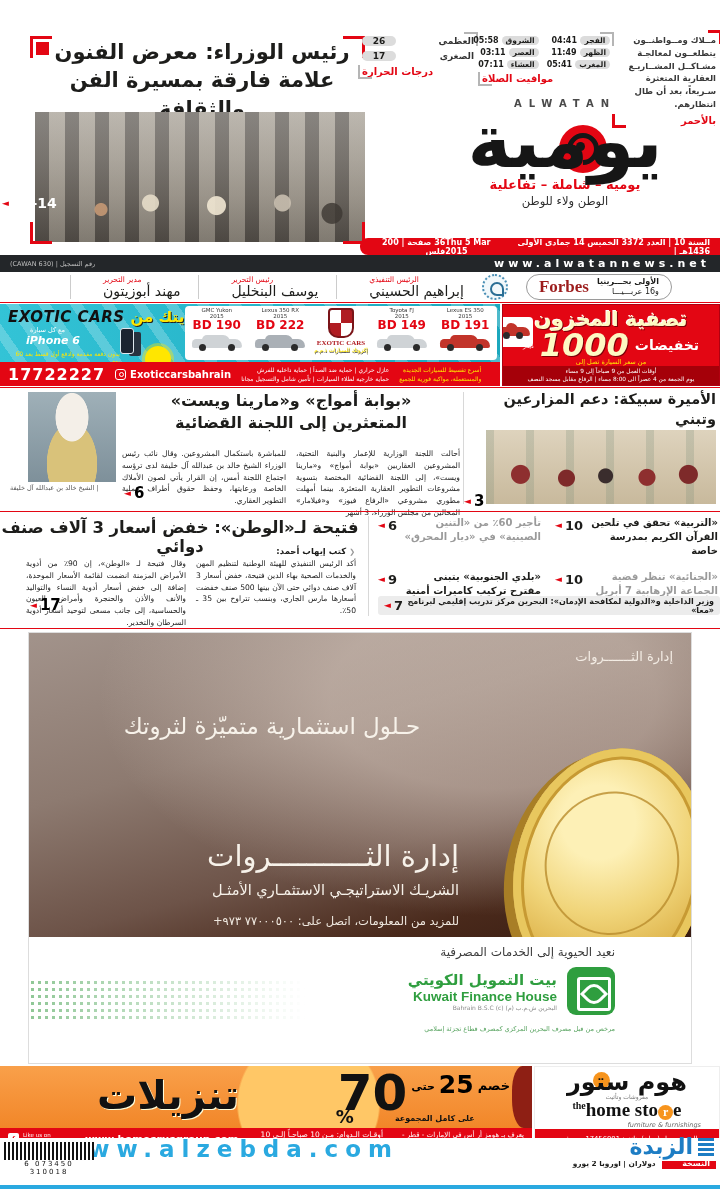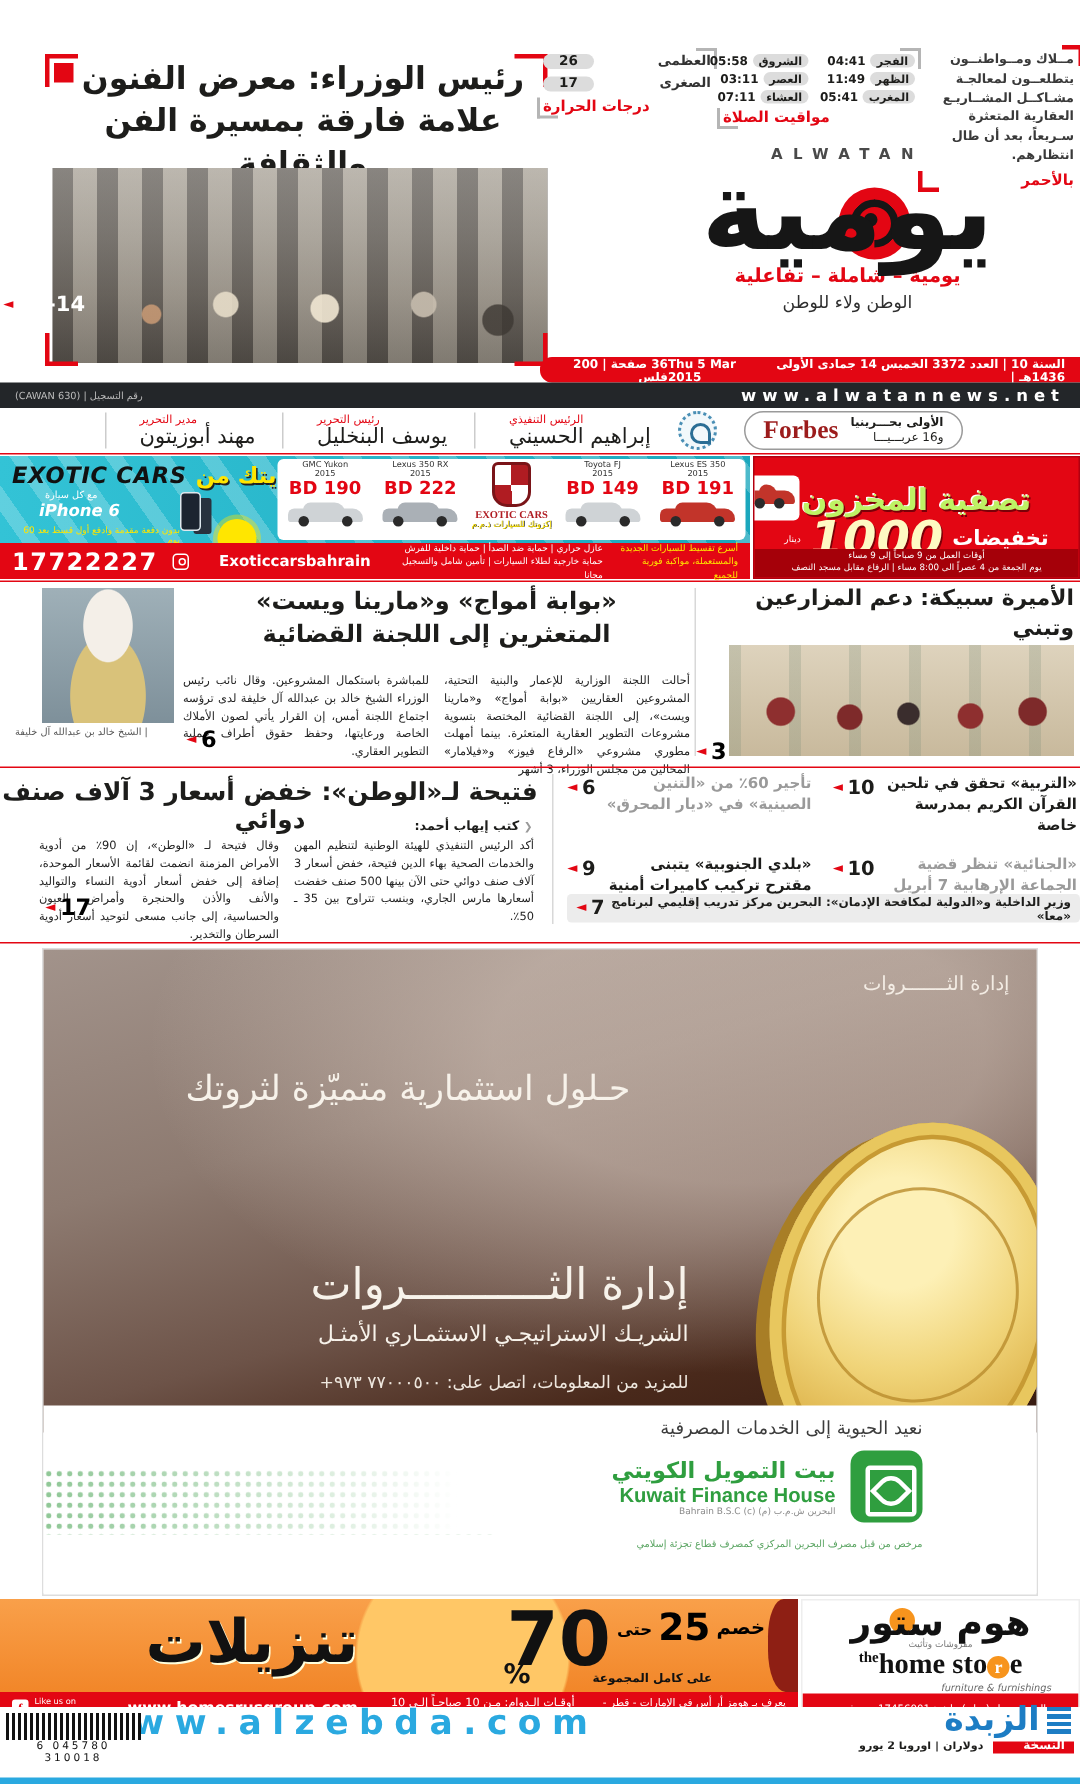--- a/index.html
+++ b/index.html
@@ -44,21 +44,21 @@
   .crescent::before{content:"";position:absolute;left:8px;top:8px;width:22px;height:22px;border:5px solid #161616;border-radius:50%;border-left-color:transparent;transform:rotate(-45deg)}
   .crescent::after{content:"";position:absolute;left:17px;top:17px;width:9px;height:9px;background:#161616;border-radius:50%}
   .tagline{font-size:13px;font-weight:bold;color:#e30613;direction:rtl;margin-top:-4px}
   .slogan{font-size:11.5px;color:#2e2e2e;direction:rtl;margin-top:2px}
   .datebar{position:absolute;left:360px;top:238px;width:360px;height:17px;background:#e30613;border-radius:8px 0 0 8px;display:flex;direction:rtl;align-items:center;justify-content:space-between;padding:0 10px;color:#fff;font-size:8px;font-weight:bold}
   .blackbar{position:absolute;left:0;top:255px;width:720px;height:17px;background:#232629;display:flex;align-items:center;justify-content:space-between;padding:0 10px}
   .blackbar .reg{color:#bdbdbd;font-size:6.5px;direction:rtl}
   .blackbar .site{color:#fff;font-size:11px;font-weight:bold;letter-spacing:4px}
   
   .editors{position:absolute;left:70px;top:274px;height:26px;display:flex;align-items:center;gap:18px}
-  .editor{display:flex;flex-direction:column;align-items:flex-end;direction:rtl;padding-left:22px;border-left:1px solid #ccc}
+  .editor{display:flex;flex-direction:column;align-items:flex-end;direction:rtl;padding-left:32px;border-left:1px solid #ccc}
   .editor .role{color:#e30613;font-size:7.5px}
   .editor .name{color:#1d1d1b;font-size:14px;font-weight:normal;line-height:1.1}
   .stamp{width:26px;height:26px;border-radius:50%;border:2px dotted #4a8fb5;background:#f2f8fb;position:relative}
   .stamp::before{content:"";position:absolute;left:6px;top:6px;width:10px;height:10px;border:2px solid #2b6e95;border-radius:50% 50% 0 50%}
   .forbes{display:flex;align-items:center;gap:8px;border:1px solid #9a9a9a;border-radius:13px;padding:2px 12px;background:#fff}
   .forbes .ar{direction:rtl;text-align:right;font-size:8px;color:#1d1d1b;line-height:1.3}
   .forbes .ar b{display:block}
   .forbes .brand{font-family:"Liberation Serif",serif;font-weight:bold;font-size:17px;color:#9c1c1c}
   .rule-red{position:absolute;left:0;width:720px;height:2px;background:#e30613}
   
@@ -83,30 +83,30 @@
   .carshape .w1{left:7px}.carshape .w2{right:7px}
   .car-white .cbody,.car-white .ctop{background:#cfd3d6}
   .car-silver .cbody,.car-silver .ctop{background:#aab0b6}
   .car-red .cbody,.car-red .ctop{background:#c2342a}
   .shieldblock{width:58px;text-align:center;padding-top:2px}
   .shield{width:26px;height:30px;margin:0 auto;background:conic-gradient(#b01c22 0 25%,#fff 0 50%,#b01c22 0 75%,#fff 0);border:2px solid #7a1418;border-radius:4px 4px 10px 10px}
   .shield-name{font-family:"Liberation Serif",serif;font-size:7px;color:#b01c22;font-weight:bold;margin-top:1px}
   .shield-co{font-size:5.5px;color:#ffe600;text-shadow:.5px .5px 0 #222;direction:rtl}
   .ex-strip{position:absolute;left:0;top:58px;width:500px;height:24px;background:#e30613;display:flex;align-items:center;gap:10px;padding:0 8px;color:#fff}
   .ex-phone{font-size:16px;font-weight:bold;letter-spacing:1px}
-  .ex-insta{display:flex;align-items:flex-end;gap:20px;font-size:10px;font-weight:bold}
+  .ex-insta{display:flex;align-items:flex-end;gap:4px;font-size:10px;font-weight:bold}
   .cam-ico{width:11px;height:11px;border:1.5px solid #fff;border-radius:3px;position:relative}
   .cam-ico::before{content:"";position:absolute;left:2.5px;top:2.5px;width:3px;height:3px;border:1px solid #fff;border-radius:50%}
   .ex-serv{font-size:6px;direction:rtl;text-align:right;line-height:1.5}
   .ex-fin{font-size:6px;direction:rtl;text-align:right;line-height:1.5;color:#ffe600;margin-right:auto}
   
   .clearance{position:absolute;left:502px;top:304px;width:218px;height:82px;background:#e30613;border:1px solid #b00010;text-align:center;direction:rtl;overflow:hidden}
   .cl-car{position:absolute;right:186px;top:12px;width:40px;height:30px;background:#fff;border-radius:4px}
   .cl-car .carshape{width:34px;height:14px;margin-top:8px}
-  .cl-title{font-size:20px;font-weight:bold;color:#bef264;text-shadow:1px 1px 0 #7a0008, -1px -1px 0 #fff;margin-top:16px}
+  .cl-title{font-size:20px;font-weight:bold;color:#fef9c3;text-shadow:1px 1px 0 #7a0008, -1px -1px 0 #fff;margin-top:2px}
   .cl-row{display:flex;direction:rtl;justify-content:center;align-items:center;gap:6px;margin-top:-2px}
   .cl-sub{font-size:14px;font-weight:bold;color:#fff}
   .cl-amount{font-size:32px;font-weight:bold;font-style:italic;color:#fef9c3;line-height:1;text-shadow:1px 1px 0 #7a0008}
   .cl-unit{font-size:6px;color:#fff}
   .cl-upto{font-size:6.5px;color:#ffe600;margin-top:-3px}
   .cl-hours{position:absolute;left:0;bottom:0;width:100%;background:#a50009;color:#fff;font-size:5.8px;line-height:1.5;padding:1px 4px}
   
   .portrait{position:absolute;left:28px;top:392px;width:88px;height:90px;
     background:radial-gradient(ellipse at 50% 28%,#f4efe8 0 26%,transparent 27%),radial-gradient(circle at 50% 42%,#caa37f 0 14%,transparent 15%),radial-gradient(ellipse at 50% 80%,#d9c27a 0 40%,transparent 41%),linear-gradient(#9fb0b8,#7e909a)}
   .portrait-cap{position:absolute;left:10px;top:484px;width:120px;font-size:6.5px;color:#555;direction:rtl;text-align:left}
@@ -549,21 +549,21 @@
   <div class="hs-strip">البحرين مول (جيان) هاتف: 17456001 - يعرف بـ</div>
 </div>
 
 <div class="currency">
   <span class="cur-label">ثمن النسخة</span>
   <span class="cur-text">السعودية ريالان | الكويت 200 فلس | قطر ريالان | عُمان 200 بيسة | مصر 100 قرش | الأردن 200 فلس | لبنان 1000 ليرة | المملكة المتحدة جنيه إسترليني | الولايات المتحدة دولاران | أوروبا 2 يورو</span>
 </div>
 
 <div class="barcode">
   <div class="bars"></div>
-  <div class="bdigits">6 045780 310018</div>
+  <div class="bdigits">6 073450 310018</div>
 </div>
 
 <div class="bottombar">
   <span class="alz-url">www.alzebda.com</span>
   <span class="alz-logo">
     <span class="alz-bars"></span>
     <span class="alz-name">الزبدة</span>
   </span>
 </div>
 <div class="bluebase"></div>

